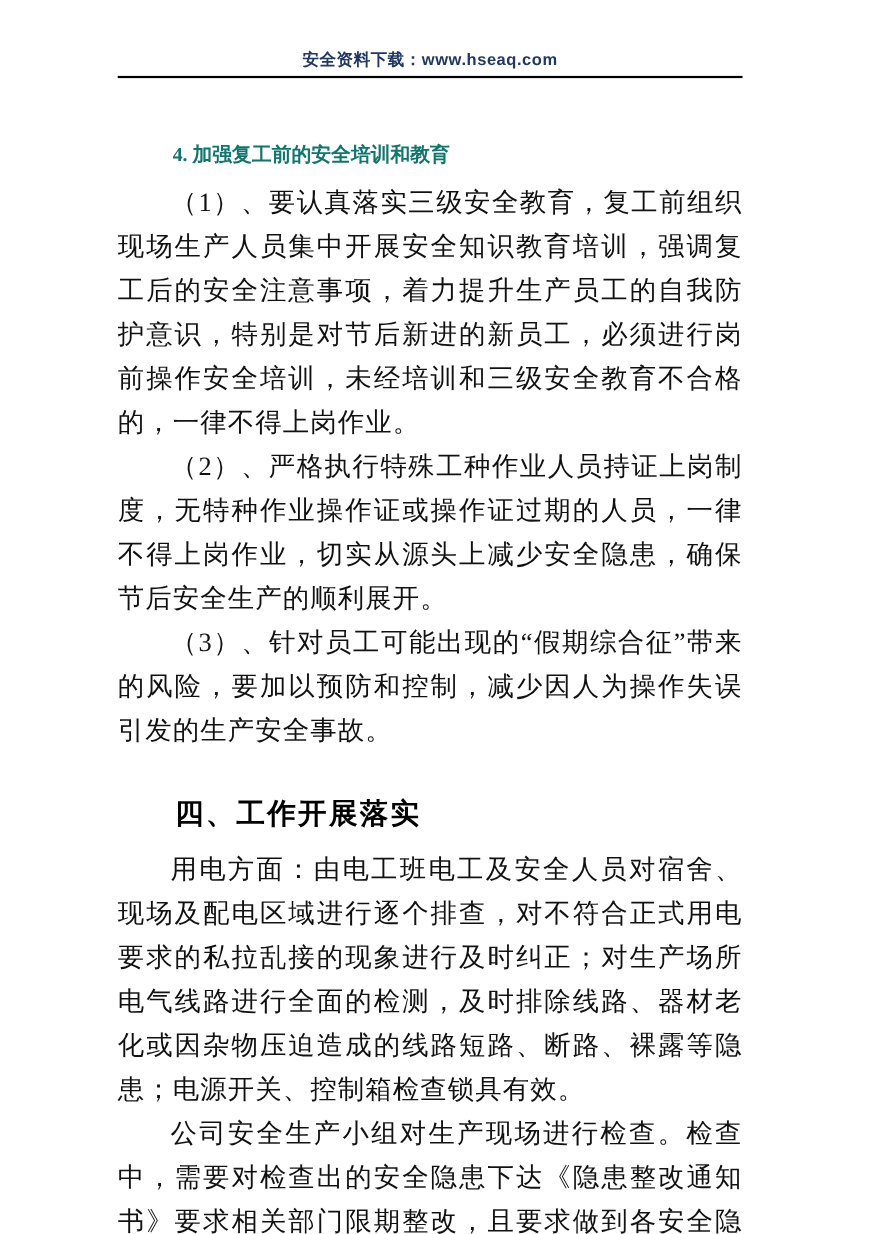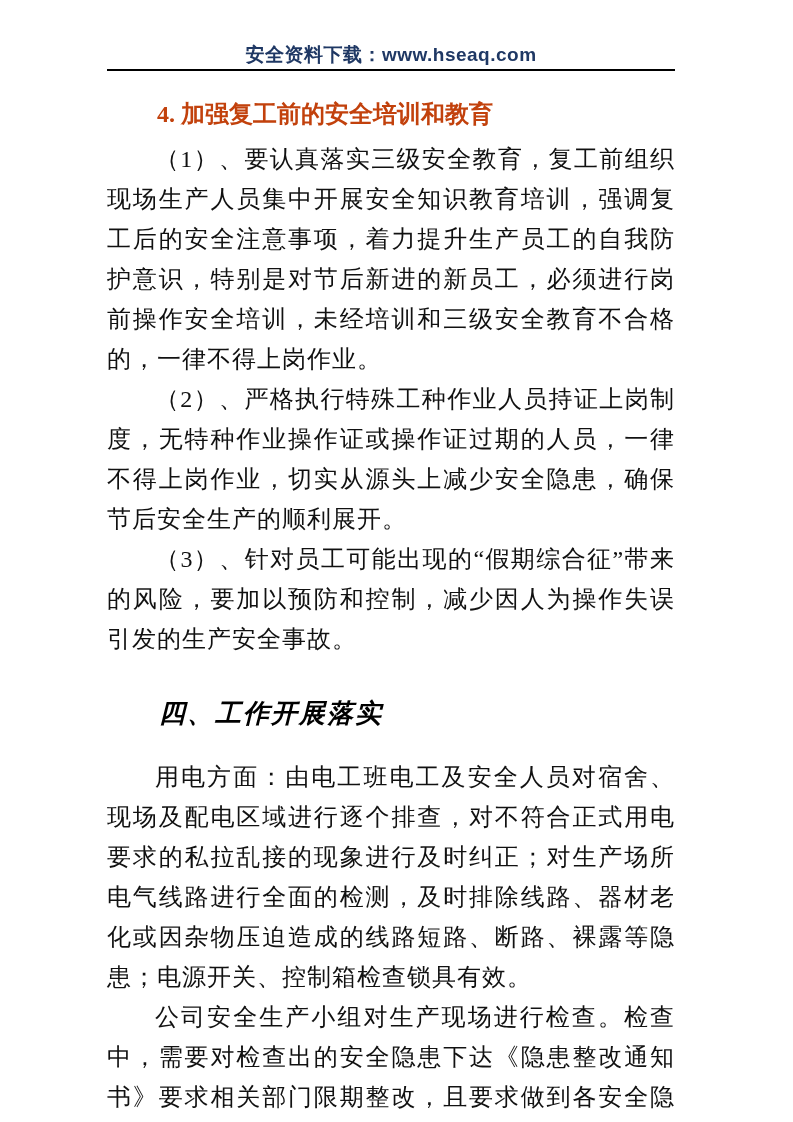--- a/index.html
+++ b/index.html
@@ -19,56 +19,55 @@
     padding-right: 118px;
   }
   
   .hdr {
     padding-top: 46px;
     text-align: center;
     border-bottom: 2px solid #000000;
     padding-bottom: 5px;
   }
   .hdr-text {
-    font-size: 19px;
+    font-size: 15px;
     line-height: 18px;
     color: #1F3864;
     font-weight: 600;
     letter-spacing: 0.5px;
   }
   .hdr-url { font-family: "Liberation Sans", "DejaVu Sans", sans-serif; font-weight: 600; }
   
   .h-sub {            
-    margin-top: 28px;
+    margin-top: 54px;
     margin-bottom: 10px;
-    font-size: 24px;
+    font-size: 18px;
     line-height: 30px;
     font-weight: bold;
     text-indent: 50px;
-    color: #c2410c;
+    color: #0f766e;
   }
   p.para {
     font-size: 24px;
     line-height: 40px;
     text-align: justify;
     text-justify: inter-character;
     text-indent: 2em;
     letter-spacing: 1px;
     color: #111111;
   }
   .h-main {           
     margin-top: 38px;
-    margin-bottom: 26px;
+    margin-bottom: 14px;
     font-size: 26px;
     line-height: 34px;
     font-weight: bold;
     text-indent: 52px;
     letter-spacing: 2px;
     color: #000000;
-    font-style: italic;
   }
 </style>
 </head>
 <body>
 
 <div class="page">
 
   <div class="hdr">
     <div class="hdr-text">
       <span>安全资料下载：</span><span class="hdr-url">www.hseaq.com</span>

